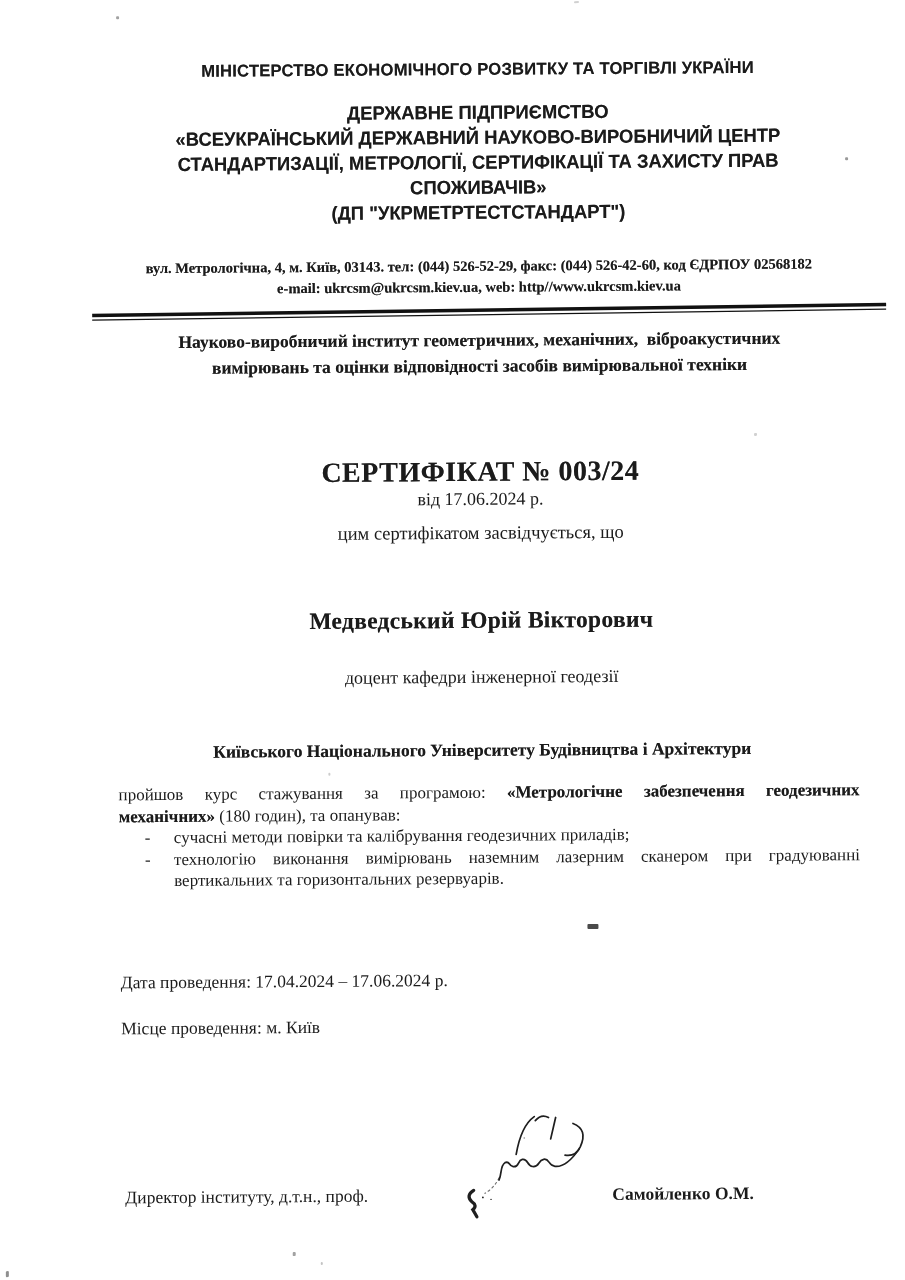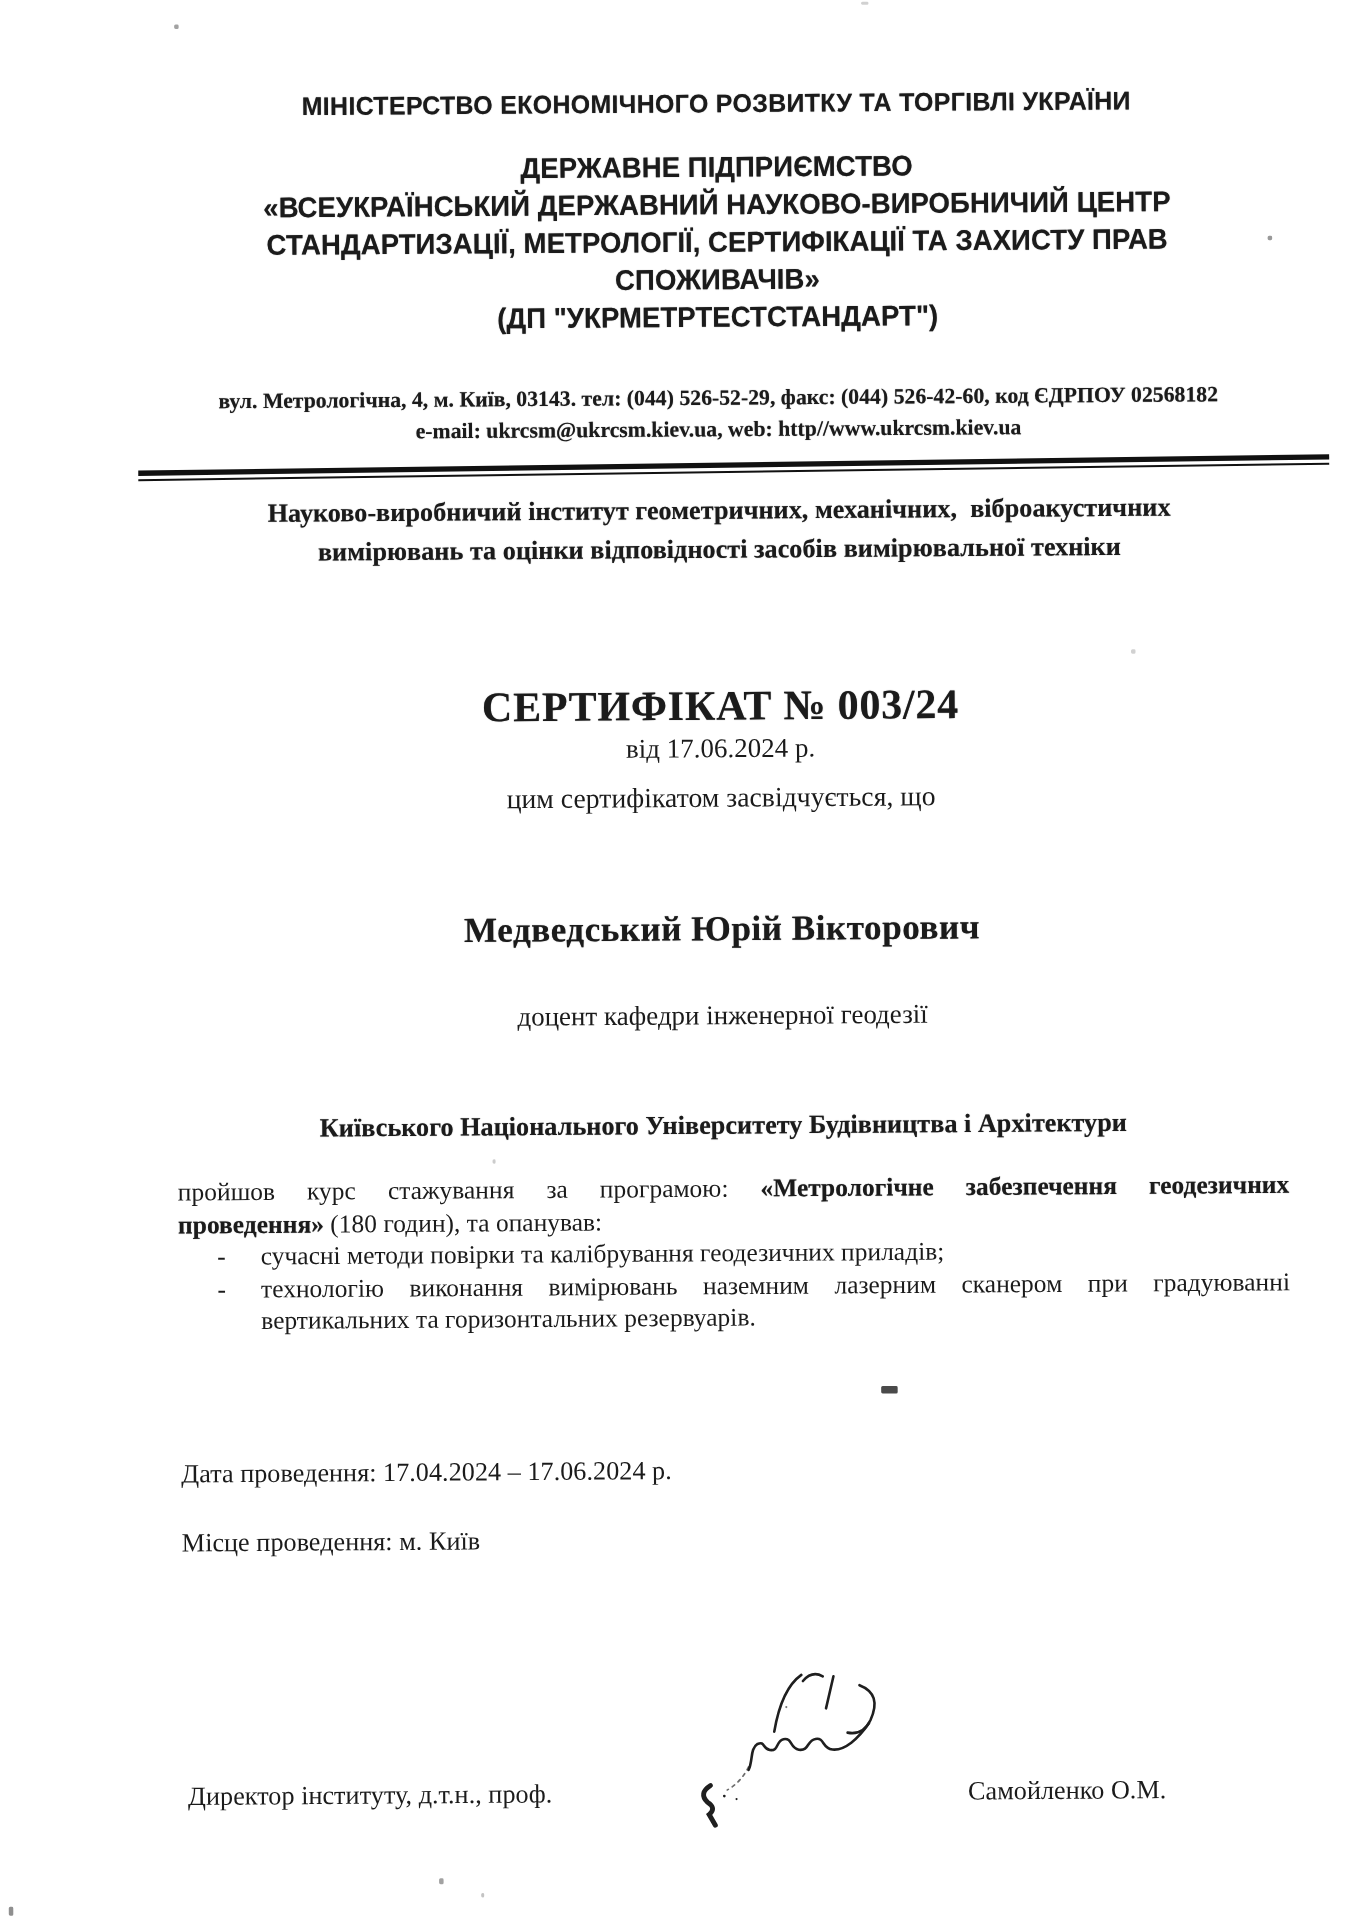--- a/index.html
+++ b/index.html
@@ -22,21 +22,21 @@
   #person-name{top:607px;font-size:23.5px;font-weight:bold;letter-spacing:.3px;}
   #person-title{top:667px;font-size:18px;}
   #university{top:740px;font-size:17.5px;font-weight:bold;}
   #para{top:782px;left:117px;width:741px;font-size:17px;line-height:21.5px;}
   .j{text-align:justify;text-align-last:justify;}
   .bullet{position:relative;padding-left:55px;}
   .bm{position:absolute;left:26px;top:0;}
   #event-date{top:970px;left:118px;font-size:17.5px;}
   #event-place{top:1016px;left:118px;font-size:17.5px;}
   #sig-label{top:1185px;left:121px;font-size:17.5px;}
-  #sig-name{top:1185px;left:641px;font-size:17.5px;}
+  #sig-name{top:1185px;left:608px;font-size:17.5px;font-weight:bold;}
   #sig-wrap{top:1108px;left:455px;width:155px;height:112px;}
   .speck{position:absolute;background:#555;border-radius:1px;}
 </style>
 </head>
 <body>
 
 <div class="doc">
 
   <div id="ministry" class="abs c sans ink">МІНІСТЕРСТВО ЕКОНОМІЧНОГО РОЗВИТКУ ТА ТОРГІВЛІ УКРАЇНИ</div>
 
@@ -73,21 +73,21 @@
 
   <div id="person-title" class="abs c">доцент кафедри інженерної геодезії</div>
 
   <div id="university" class="abs c ink">Київського Національного Університету Будівництва і Архітектури</div>
 
   <div id="para" class="abs">
     <div class="j">
       <span>пройшов курс стажування за програмою: </span><span class="b ink">«Метрологічне забезпечення геодезичних</span>
     </div>
     <div>
-      <span class="b ink">проведення»</span><span> (180 годин), та опанував:</span>
+      <span class="b ink">механічних»</span><span> (180 годин), та опанував:</span>
     </div>
     <div class="bullet">
       <span class="bm">-</span>
       <span>сучасні методи повірки та калібрування геодезичних приладів;</span>
     </div>
     <div class="bullet">
       <span class="bm">-</span>
       <div>
         <div class="j">технологію виконання вимірювань наземним лазерним сканером при градуюванні</div>
         <div>вертикальних та горизонтальних резервуарів.</div>

